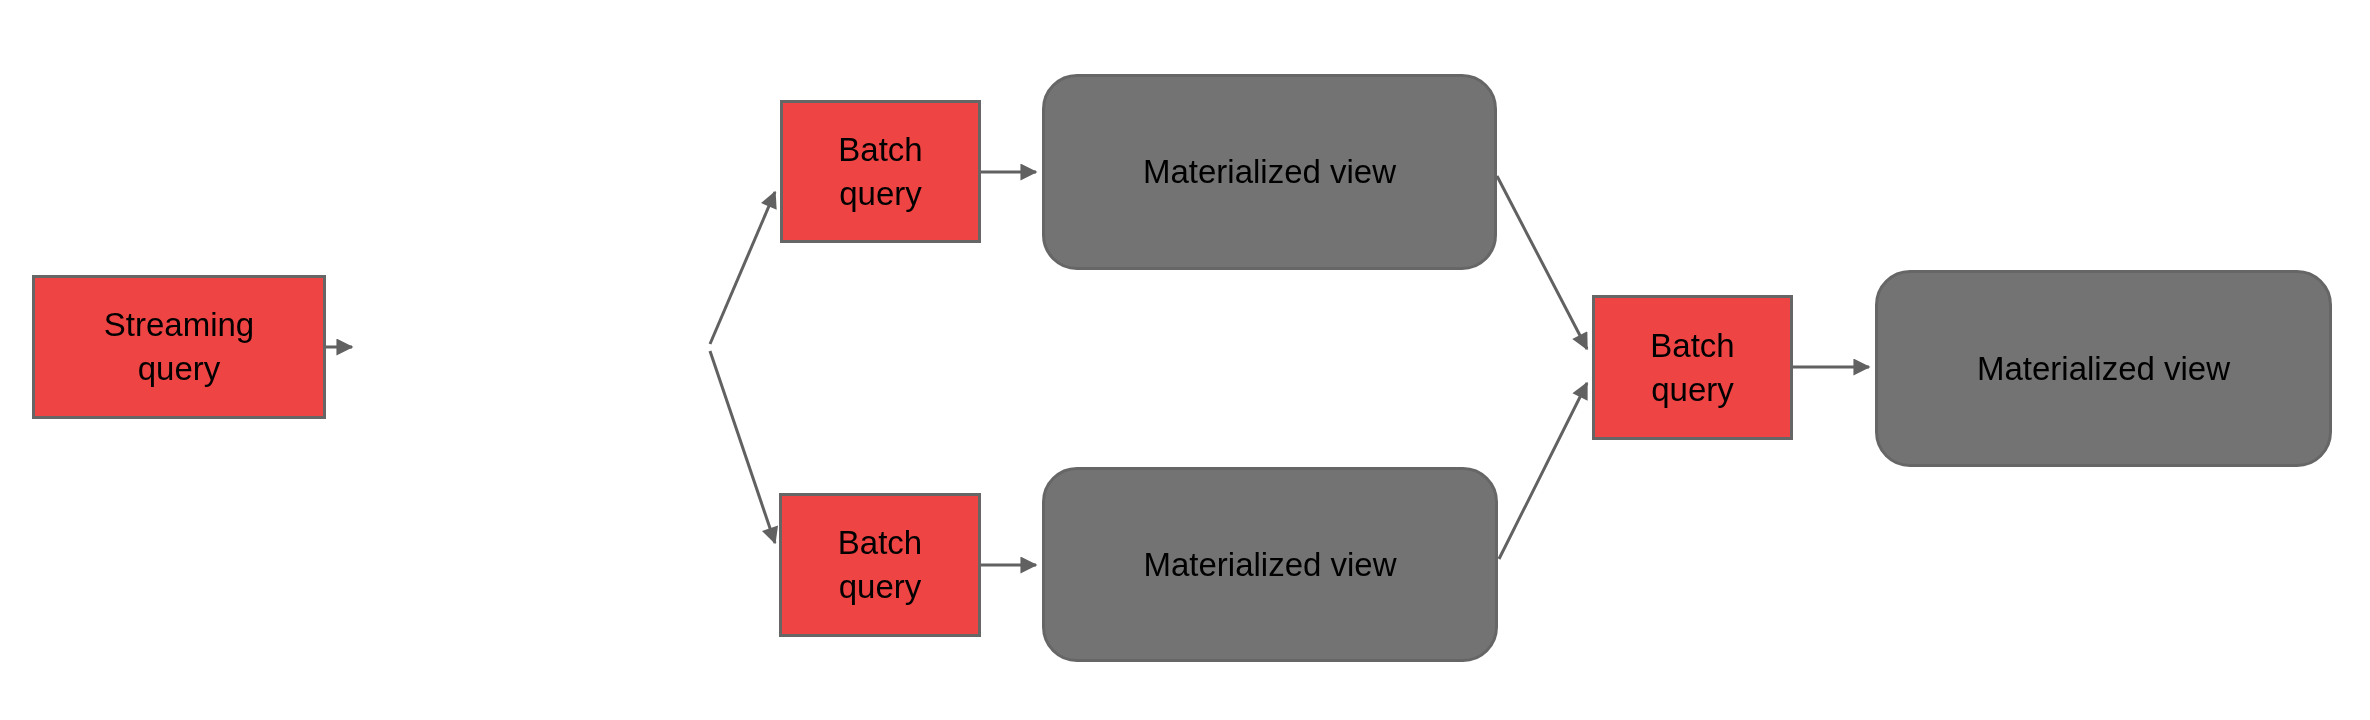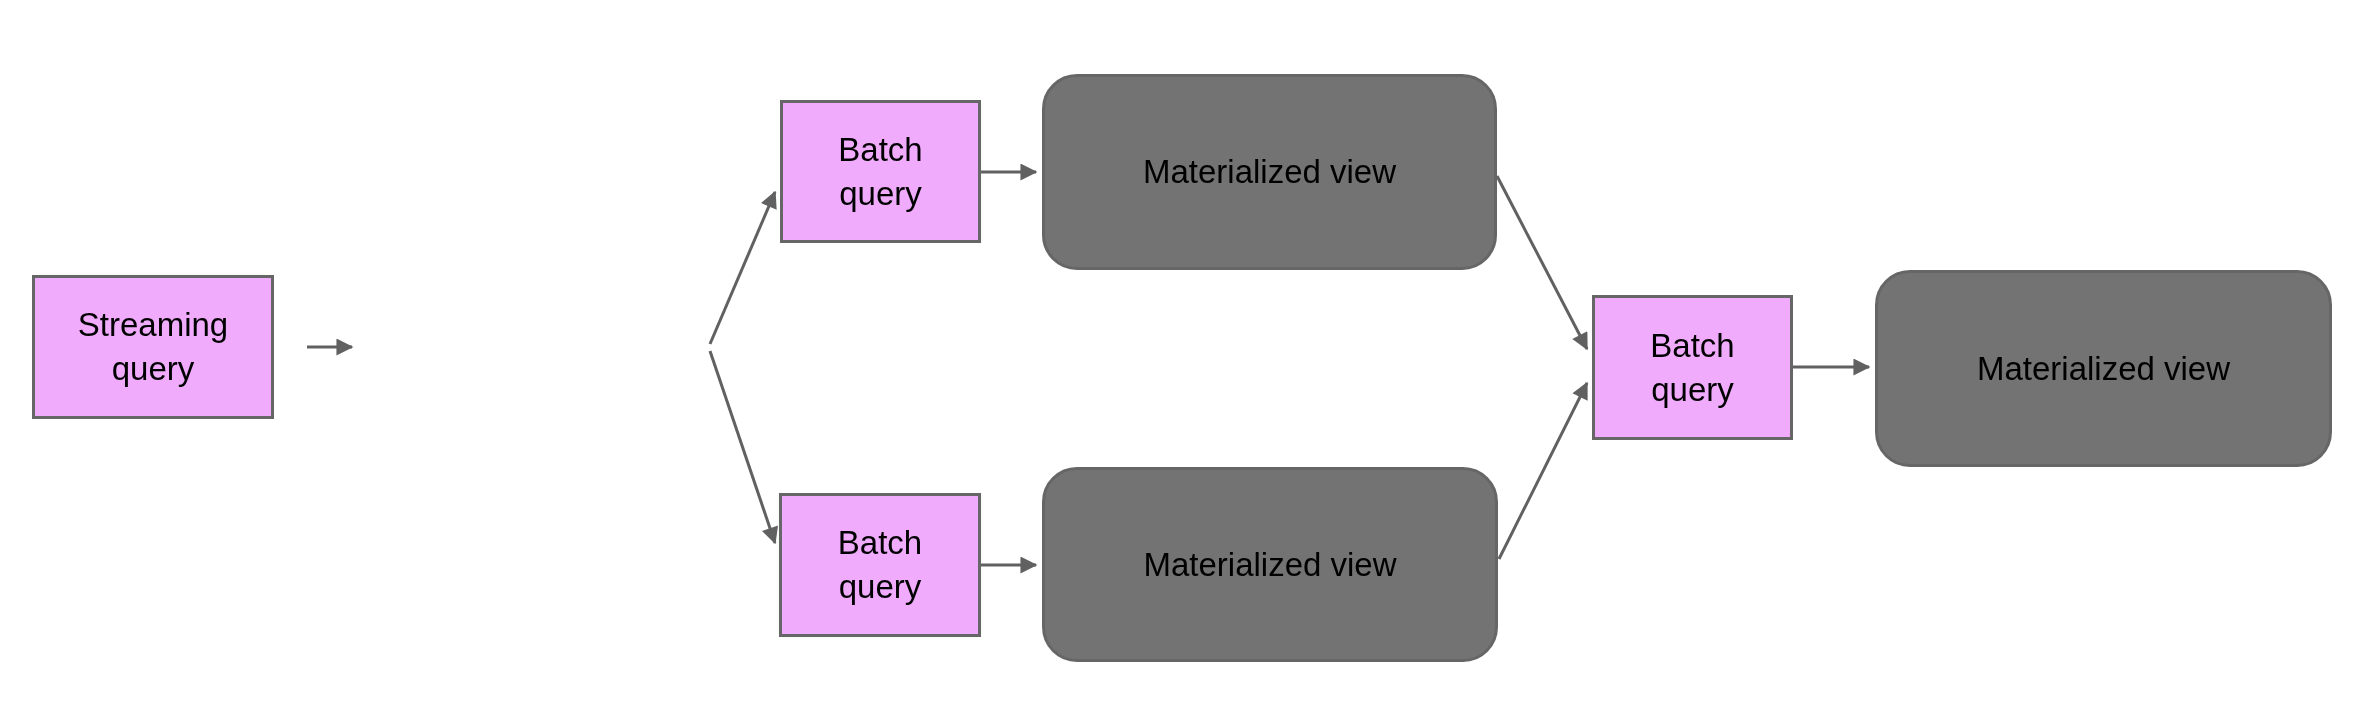--- a/index.html
+++ b/index.html
@@ -25,28 +25,28 @@
     box-sizing: border-box;
     display: flex;
     align-items: center;
     justify-content: center;
     text-align: center;
     font-size: 33px;
     line-height: 1.32;
     color: #000000;
     border: 3px solid #666666;
   }
-  .node.yellow { background: #f0abfc; border-radius: 0; }
+  .node.yellow { background: #ef4444; border-radius: 0; }
   .node.green  { background: #737373; border-radius: 35px; }
   .lbl { display: inline-block; }
   .wrap-170 { max-width: 175px; }
   .wrap-120 { max-width: 125px; }
 
   
-  .n-streaming { left: 32px;   top: 275px; width: 242px; height: 144px; }
+  .n-streaming { left: 32px;   top: 275px; width: 294px; height: 144px; }
   .n-table     { left: 357px;  top: 250px; width: 353px; height: 195px; }
   .n-bq-top    { left: 780px;  top: 100px; width: 201px; height: 143px; }
   .n-mv-top    { left: 1042px; top: 74px;  width: 455px; height: 196px; }
   .n-bq-bot    { left: 779px;  top: 493px; width: 202px; height: 144px; }
   .n-mv-bot    { left: 1042px; top: 467px; width: 456px; height: 195px; }
   .n-bq-right  { left: 1592px; top: 295px; width: 201px; height: 145px; }
   .n-mv-right  { left: 1875px; top: 270px; width: 457px; height: 197px; }
 </style>
 </head>
 <body>

